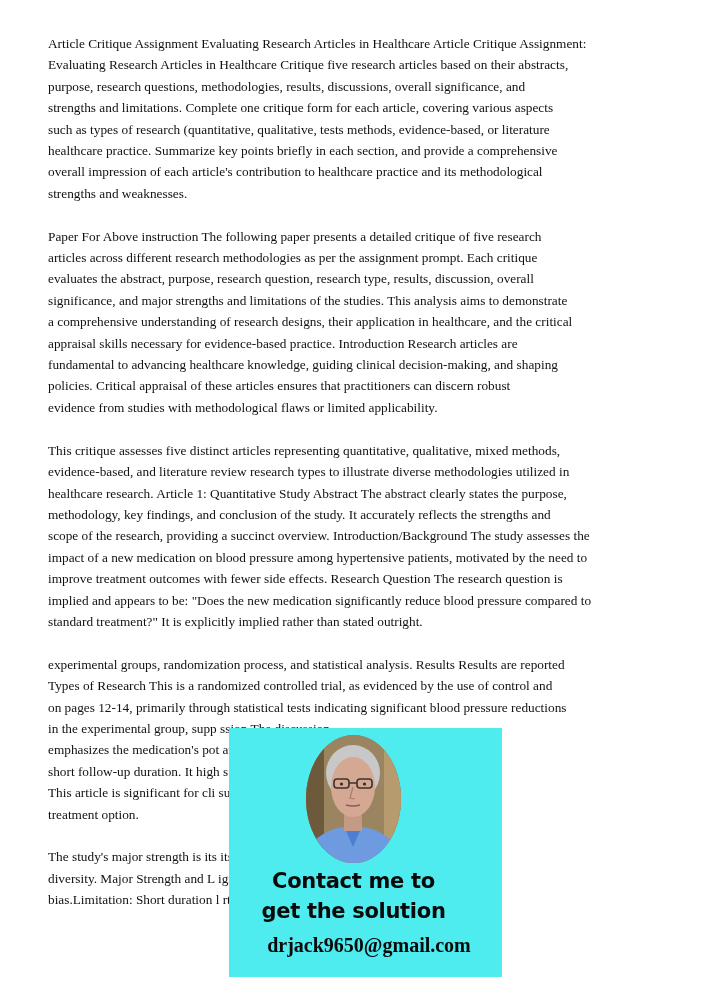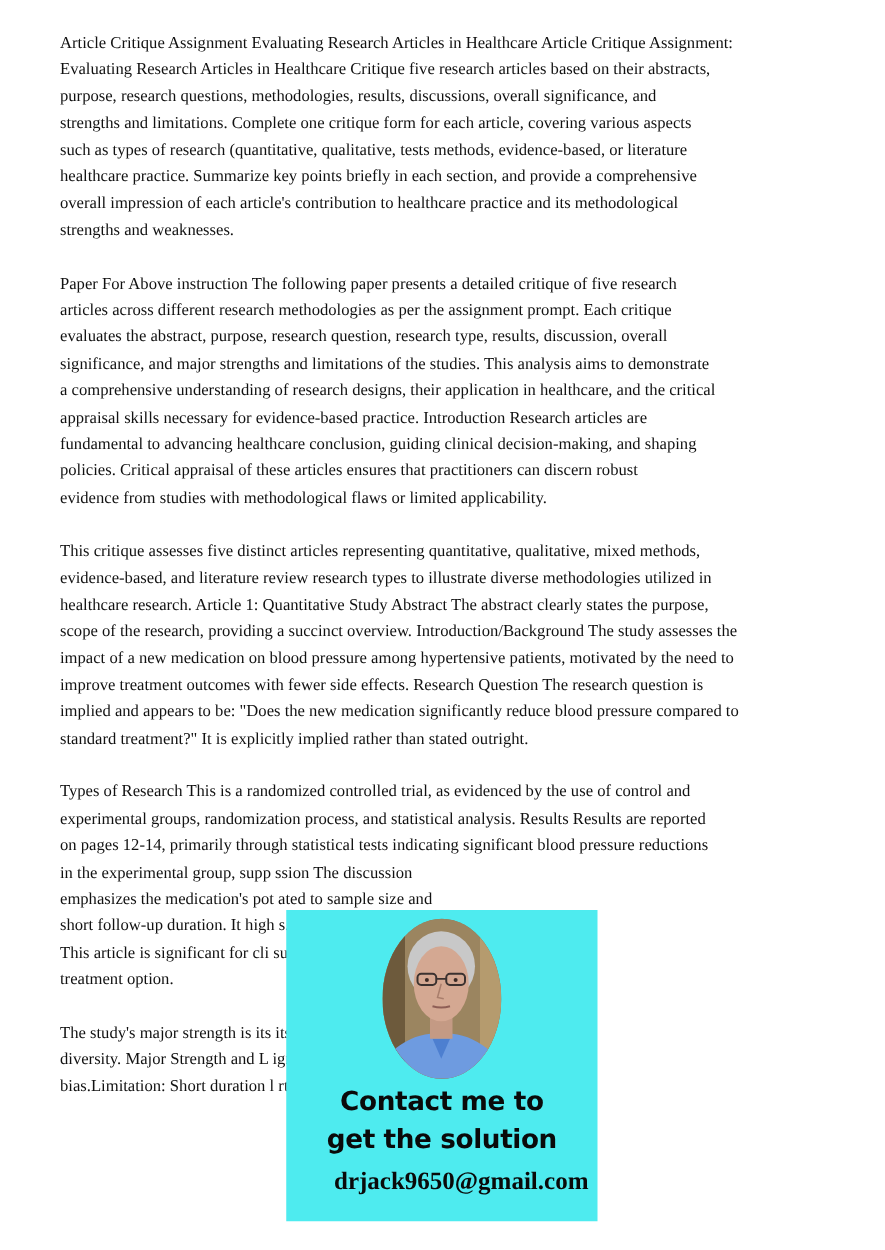--- a/index.html
+++ b/index.html
@@ -9,41 +9,42 @@
     }
     body {
       width: 708px;
       height: 1000px;
       position: relative;
       overflow: hidden;
     }
     .page {
       position: absolute;
       left: 48px;
-      top: 23px;
+      top: 33px;
       width: 600px;
       font-family: "Liberation Serif", "DejaVu Serif", serif;
       font-size: 13.3px;
       line-height: 21.4px;
       color: #111111;
     }
     .para {
       margin: 0 0 21.4px 0;
       white-space: nowrap;
     }
     .line {
       display: block;
     }
     .overlay {
       position: absolute;
       left: 229px;
       top: 728px;
       width: 249px;
       height: 249px;
       background: #4eebef;
+      padding-left: 24px;
     }
     .photo {
       position: absolute;
       left: 77px;
       top: 7px;
       width: 95px;
       height: 128px;
       border-radius: 50%;
       overflow: hidden;
       background: #8a7a5c;
@@ -92,37 +93,38 @@
     <span class="line">overall impression of each article's contribution to healthcare practice and its methodological</span>
     <span class="line">strengths and weaknesses.</span>
   </p>
   <p class="para">
     <span class="line">Paper For Above instruction The following paper presents a detailed critique of five research</span>
     <span class="line">articles across different research methodologies as per the assignment prompt. Each critique</span>
     <span class="line">evaluates the abstract, purpose, research question, research type, results, discussion, overall</span>
     <span class="line">significance, and major strengths and limitations of the studies. This analysis aims to demonstrate</span>
     <span class="line">a comprehensive understanding of research designs, their application in healthcare, and the critical</span>
     <span class="line">appraisal skills necessary for evidence-based practice. Introduction Research articles are</span>
-    <span class="line">fundamental to advancing healthcare conclusion, guiding clinical decision-making, and shaping</span>
+    <span class="line">fundamental to advancing healthcare knowledge, guiding clinical decision-making, and shaping</span>
     <span class="line">policies. Critical appraisal of these articles ensures that practitioners can discern robust</span>
     <span class="line">evidence from studies with methodological flaws or limited applicability.</span>
   </p>
   <p class="para">
     <span class="line">This critique assesses five distinct articles representing quantitative, qualitative, mixed methods,</span>
     <span class="line">evidence-based, and literature review research types to illustrate diverse methodologies utilized in</span>
     <span class="line">healthcare research. Article 1: Quantitative Study Abstract The abstract clearly states the purpose,</span>
+    <span class="line">methodology, key findings, and conclusion of the study. It accurately reflects the strengths and</span>
     <span class="line">scope of the research, providing a succinct overview. Introduction/Background The study assesses the</span>
     <span class="line">impact of a new medication on blood pressure among hypertensive patients, motivated by the need to</span>
     <span class="line">improve treatment outcomes with fewer side effects. Research Question The research question is</span>
     <span class="line">implied and appears to be: "Does the new medication significantly reduce blood pressure compared to</span>
     <span class="line">standard treatment?" It is explicitly implied rather than stated outright.</span>
   </p>
   <p class="para">
+    <span class="line">experimental groups, randomization process, and statistical analysis. Results Results are reported</span>
     <span class="line">Types of Research This is a randomized controlled trial, as evidenced by the use of control and</span>
-    <span class="line">experimental groups, randomization process, and statistical analysis. Results Results are reported</span>
     <span class="line">on pages 12-14, primarily through statistical tests indicating significant blood pressure reductions</span>
     <span class="line">in the experimental group, supp                                                    ssion The discussion</span>
     <span class="line">emphasizes the medication's pot                                                   ated to sample size and</span>
     <span class="line">short follow-up duration. It high                                                  s. Overall Impression</span>
     <span class="line">This article is significant for cli                                               supporting a new</span>
     <span class="line">treatment option.</span>
   </p>
   <p class="para">
     <span class="line">The study's major strength is its                                                  its limited sample</span>
     <span class="line">diversity. Major Strength and L                                                    ign, minimizing</span>

